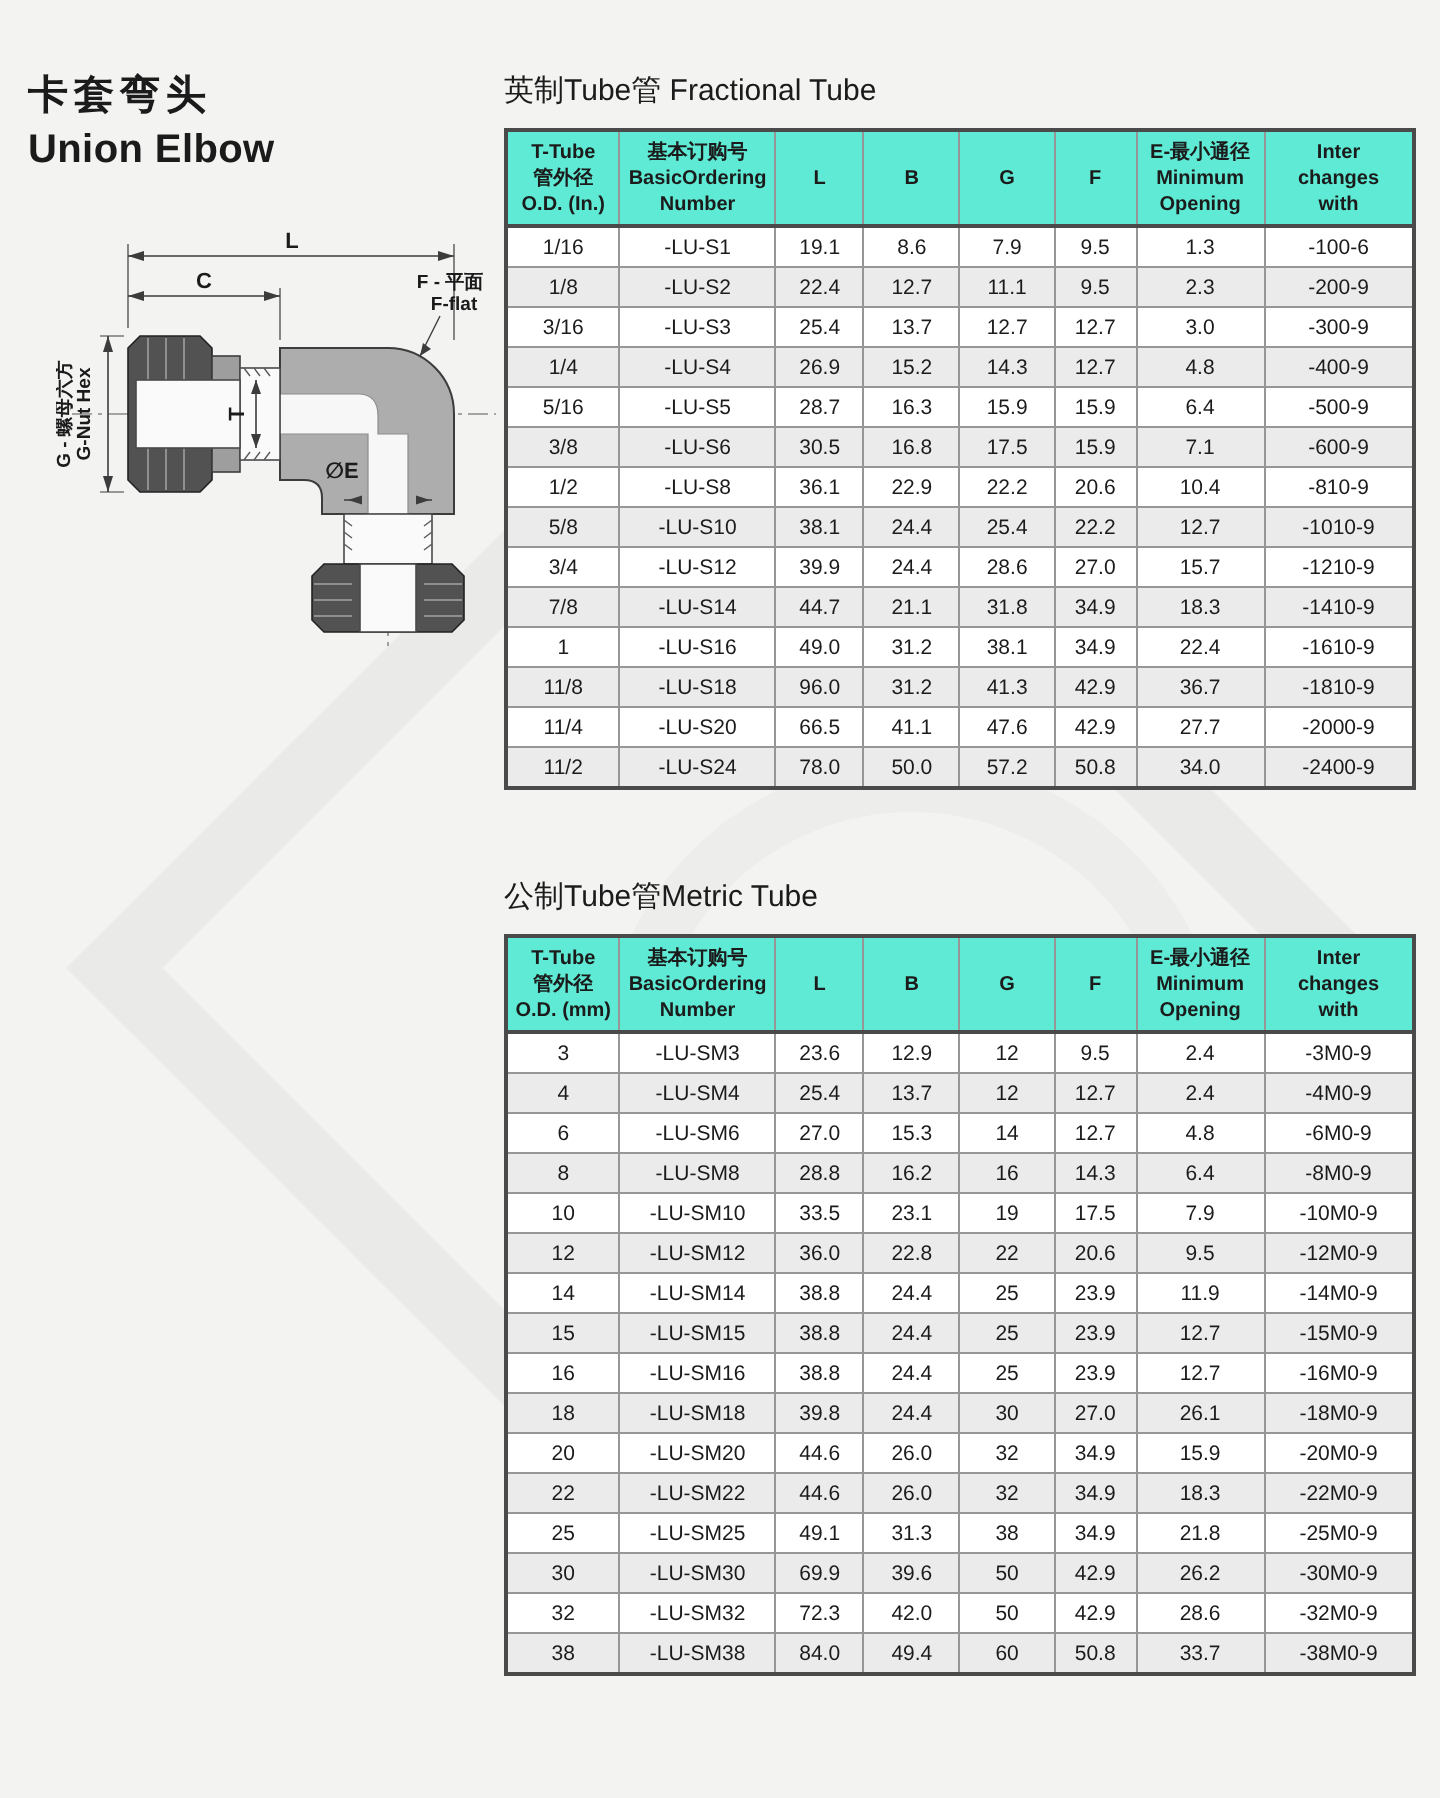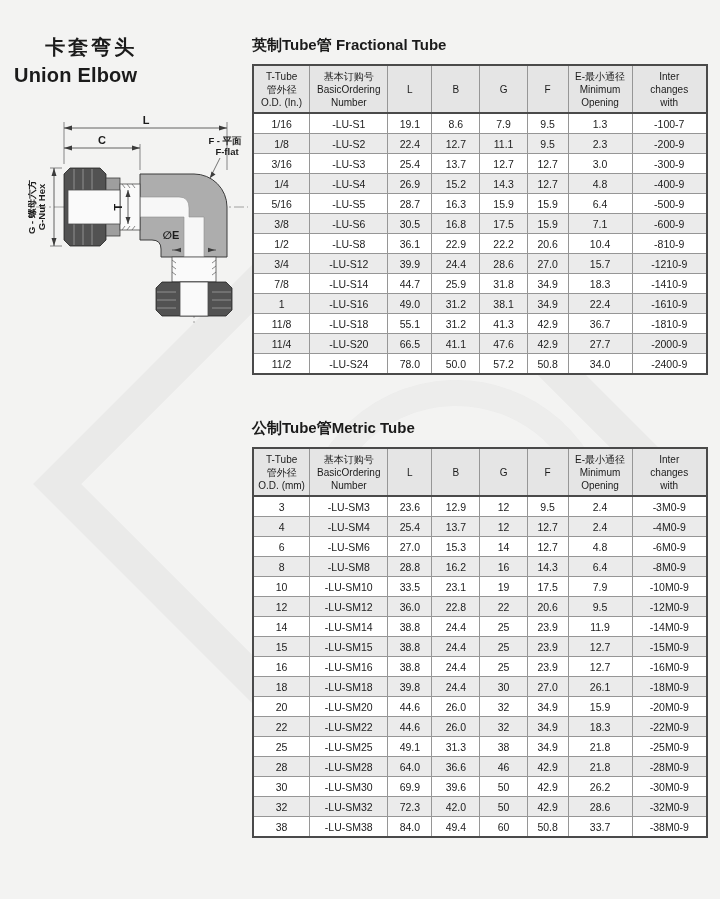--- a/index.html
+++ b/index.html
@@ -9,34 +9,34 @@
     font-family:"Liberation Sans","DejaVu Sans",sans-serif;
     color:#1b1b1b;
   }
   
   .watermark{position:absolute;left:130px;top:250px;width:400px;height:400px;
     border:34px solid rgba(160,160,160,0.10);transform:rotate(45deg);pointer-events:none;}
   .watermark2{position:absolute;left:300px;top:380px;width:260px;height:260px;
     border:26px solid rgba(160,160,160,0.08);border-radius:50%;transform:rotate(20deg);pointer-events:none;}
 
   .left-head{position:absolute;left:14px;top:34px;}
-  .left-head h1{margin:0;font-size:20px;font-weight:bold;letter-spacing:3px;text-align:right;}
+  .left-head h1{margin:0;font-size:20px;font-weight:bold;letter-spacing:3px;}
   .left-head h2{margin:3px 0 0 0;font-size:20px;font-weight:bold;letter-spacing:0.2px;}
 
   .drawing{position:absolute;left:28px;top:112px;margin:0;}
 
   .tables{position:absolute;left:252px;top:36px;width:456px;}
-  .table-block h3{margin:0 0 9px 0;font-size:15px;font-weight:bold;}
+  .table-block h3{margin:0 0 9px 0;font-size:15px;font-weight:normal;}
   .table-block.metric{margin-top:44px;}
 
   table{width:100%;border-collapse:collapse;table-layout:fixed;
     border:2px solid #4a4a4a;background:#fff;}
   th,td{border:1px solid #969696;text-align:center;overflow:hidden;}
   thead tr{border-bottom:2px solid #4a4a4a;}
-  th{font-size:10px;font-weight:normal;height:44px;padding:1px 0;line-height:1.3;background:#e5e5e5;}
+  th{font-size:10px;font-weight:bold;height:44px;padding:1px 0;line-height:1.3;background:#5eead4;}
   td{font-size:10.5px;height:17px;padding:1px 0;}
   tbody tr:nth-child(even){background:#ebebeb;}
 
   svg text{fill:#1b1b1b;}
   .dimtxt{font-size:11px;font-weight:bold;}
   .lbltxt{font-size:9.5px;font-weight:bold;}
 </style>
 </head>
 <body>
 
@@ -140,21 +140,21 @@
         </thead>
         <tbody>
           <tr>
             <td>1/16</td>
             <td>-LU-S1</td>
             <td>19.1</td>
             <td>8.6</td>
             <td>7.9</td>
             <td>9.5</td>
             <td>1.3</td>
-            <td>-100-7</td>
+            <td>-100-6</td>
           </tr>
           <tr>
             <td>1/8</td>
             <td>-LU-S2</td>
             <td>22.4</td>
             <td>12.7</td>
             <td>11.1</td>
             <td>9.5</td>
             <td>2.3</td>
             <td>-200-9</td>
@@ -203,53 +203,63 @@
             <td>1/2</td>
             <td>-LU-S8</td>
             <td>36.1</td>
             <td>22.9</td>
             <td>22.2</td>
             <td>20.6</td>
             <td>10.4</td>
             <td>-810-9</td>
           </tr>
           <tr>
+            <td>5/8</td>
+            <td>-LU-S10</td>
+            <td>38.1</td>
+            <td>24.4</td>
+            <td>25.4</td>
+            <td>22.2</td>
+            <td>12.7</td>
+            <td>-1010-9</td>
+          </tr>
+          <tr>
             <td>3/4</td>
             <td>-LU-S12</td>
             <td>39.9</td>
             <td>24.4</td>
             <td>28.6</td>
             <td>27.0</td>
             <td>15.7</td>
             <td>-1210-9</td>
           </tr>
           <tr>
             <td>7/8</td>
             <td>-LU-S14</td>
             <td>44.7</td>
-            <td>25.9</td>
+            <td>21.1</td>
             <td>31.8</td>
             <td>34.9</td>
             <td>18.3</td>
             <td>-1410-9</td>
           </tr>
           <tr>
             <td>1</td>
             <td>-LU-S16</td>
             <td>49.0</td>
             <td>31.2</td>
             <td>38.1</td>
             <td>34.9</td>
             <td>22.4</td>
             <td>-1610-9</td>
           </tr>
           <tr>
             <td>11/8</td>
             <td>-LU-S18</td>
-            <td>55.1</td>
+            <td>96.0</td>
             <td>31.2</td>
             <td>41.3</td>
             <td>42.9</td>
             <td>36.7</td>
             <td>-1810-9</td>
           </tr>
           <tr>
             <td>11/4</td>
             <td>-LU-S20</td>
             <td>66.5</td>
@@ -423,30 +433,20 @@
             <td>25</td>
             <td>-LU-SM25</td>
             <td>49.1</td>
             <td>31.3</td>
             <td>38</td>
             <td>34.9</td>
             <td>21.8</td>
             <td>-25M0-9</td>
           </tr>
           <tr>
-            <td>28</td>
-            <td>-LU-SM28</td>
-            <td>64.0</td>
-            <td>36.6</td>
-            <td>46</td>
-            <td>42.9</td>
-            <td>21.8</td>
-            <td>-28M0-9</td>
-          </tr>
-          <tr>
             <td>30</td>
             <td>-LU-SM30</td>
             <td>69.9</td>
             <td>39.6</td>
             <td>50</td>
             <td>42.9</td>
             <td>26.2</td>
             <td>-30M0-9</td>
           </tr>
           <tr>

